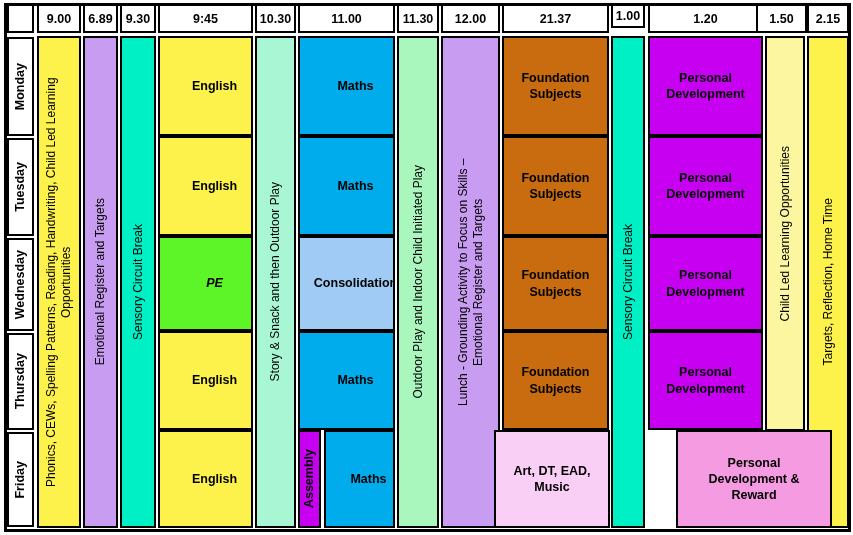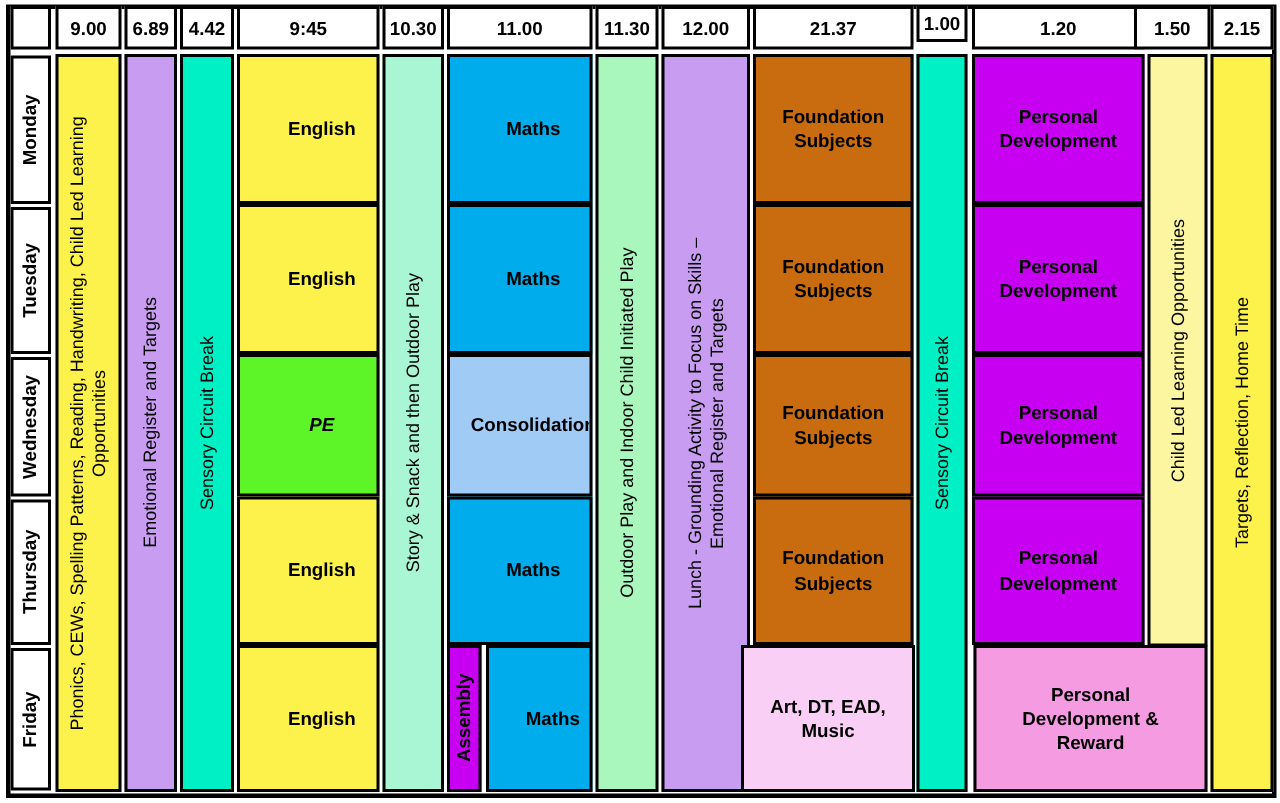--- a/index.html
+++ b/index.html
@@ -25,21 +25,21 @@
   <div class="frame"></div>
 
   <div class="box" style="left:7px;top:4px;width:27px;height:29px"></div>
   <div class="box" style="left:37px;top:4px;width:44px;height:29px">
       <span class="t">9.00</span>
     </div>
   <div class="box" style="left:83px;top:4px;width:35px;height:29px">
       <span class="t">6.89</span>
     </div>
   <div class="box" style="left:120px;top:4px;width:36px;height:29px">
-      <span class="t">4.42</span>
+      <span class="t">9.30</span>
     </div>
   <div class="box" style="left:158px;top:4px;width:95px;height:29px">
       <span class="t">9:45</span>
     </div>
   <div class="box" style="left:255px;top:4px;width:41px;height:29px">
       <span class="t">10.30</span>
     </div>
   <div class="box" style="left:298px;top:4px;width:97px;height:29px">
       <span class="t">11.00</span>
     </div>
@@ -165,16 +165,16 @@
     </div>
   <div class="box" style="left: 648px; top: 136px; width: 115px; height: 100px; background-color: rgb(200, 0, 242);">
       <span class="lesson pad8">Personal Development</span>
     </div>
   <div class="box" style="left: 648px; top: 236px; width: 115px; height: 95px; background-color: rgb(200, 0, 242);">
       <span class="lesson pad8">Personal Development</span>
     </div>
   <div class="box" style="left: 648px; top: 331px; width: 115px; height: 99px; background-color: rgb(200, 0, 242);">
       <span class="lesson pad8">Personal Development</span>
     </div>
-  <div class="box" style="left: 649px; top: 430px; width: 156px; height: 98px; background-color: rgb(245, 155, 226);">
+  <div class="box" style="left: 676px; top: 430px; width: 156px; height: 98px; background-color: rgb(245, 155, 226);">
       <span class="lesson pad18">Personal Development &amp; Reward</span>
     </div>
 </div>
 
 </body></html>

